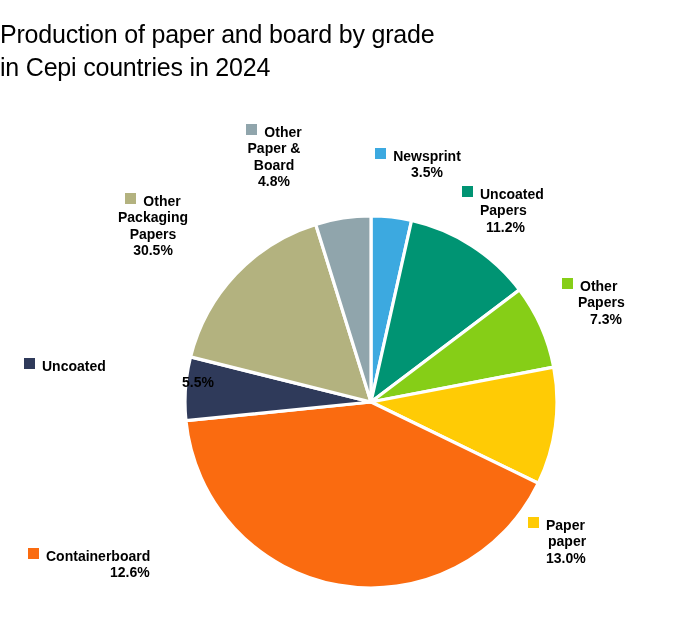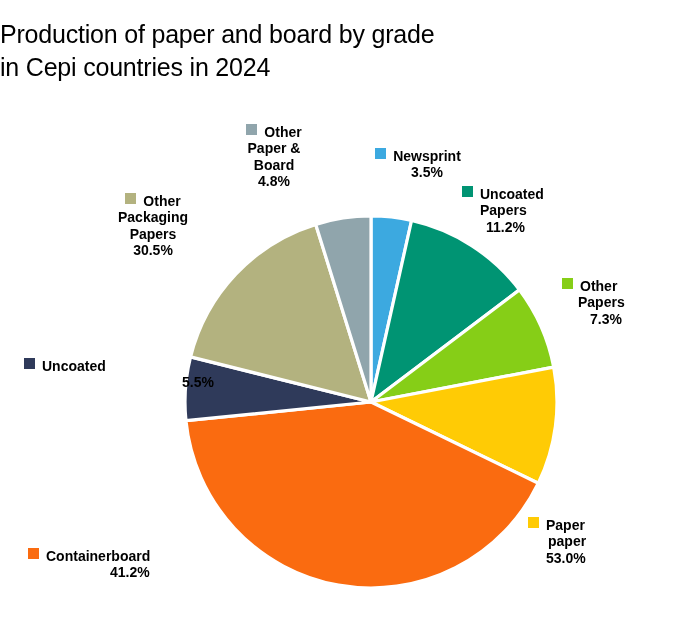--- a/index.html
+++ b/index.html
@@ -128,26 +128,26 @@
 
   <div class="pie-label" id="label-coated-papers">
     <span class="lbl-line"><span class="swatch" style="background: rgb(134, 206, 23);"></span><span>Other</span></span>
     <span class="lbl-line cont">Papers</span>
     <span class="lbl-line pct">7.3%</span>
   </div>
 
   <div class="pie-label" id="label-tissue-paper">
     <span class="lbl-line"><span class="swatch" style="background: rgb(255, 203, 5);"></span><span>Paper</span></span>
     <span class="lbl-line cont">paper</span>
-    <span class="lbl-line pct">53.0%</span>
+    <span class="lbl-line pct">13.0%</span>
   </div>
 
   <div class="pie-label" id="label-containerboard">
     <span class="lbl-line"><span class="swatch" style="background: rgb(250, 107, 16);"></span><span>Containerboard</span></span>
-    <span class="lbl-line pct">41.2%</span>
+    <span class="lbl-line pct">12.6%</span>
   </div>
 
   <div class="pie-label" id="label-wrappings">
     <span class="lbl-line"><span class="swatch" style="background: rgb(47, 58, 90);"></span><span>Uncoated</span></span>
     <span class="lbl-line pct">5.5%</span>
   </div>
 
   <div class="pie-label" id="label-other-packaging">
     <span class="lbl-line"><span class="swatch" style="background: rgb(179, 178, 127);"></span><span>Other</span></span>
     <span class="lbl-line cont">Packaging</span>

